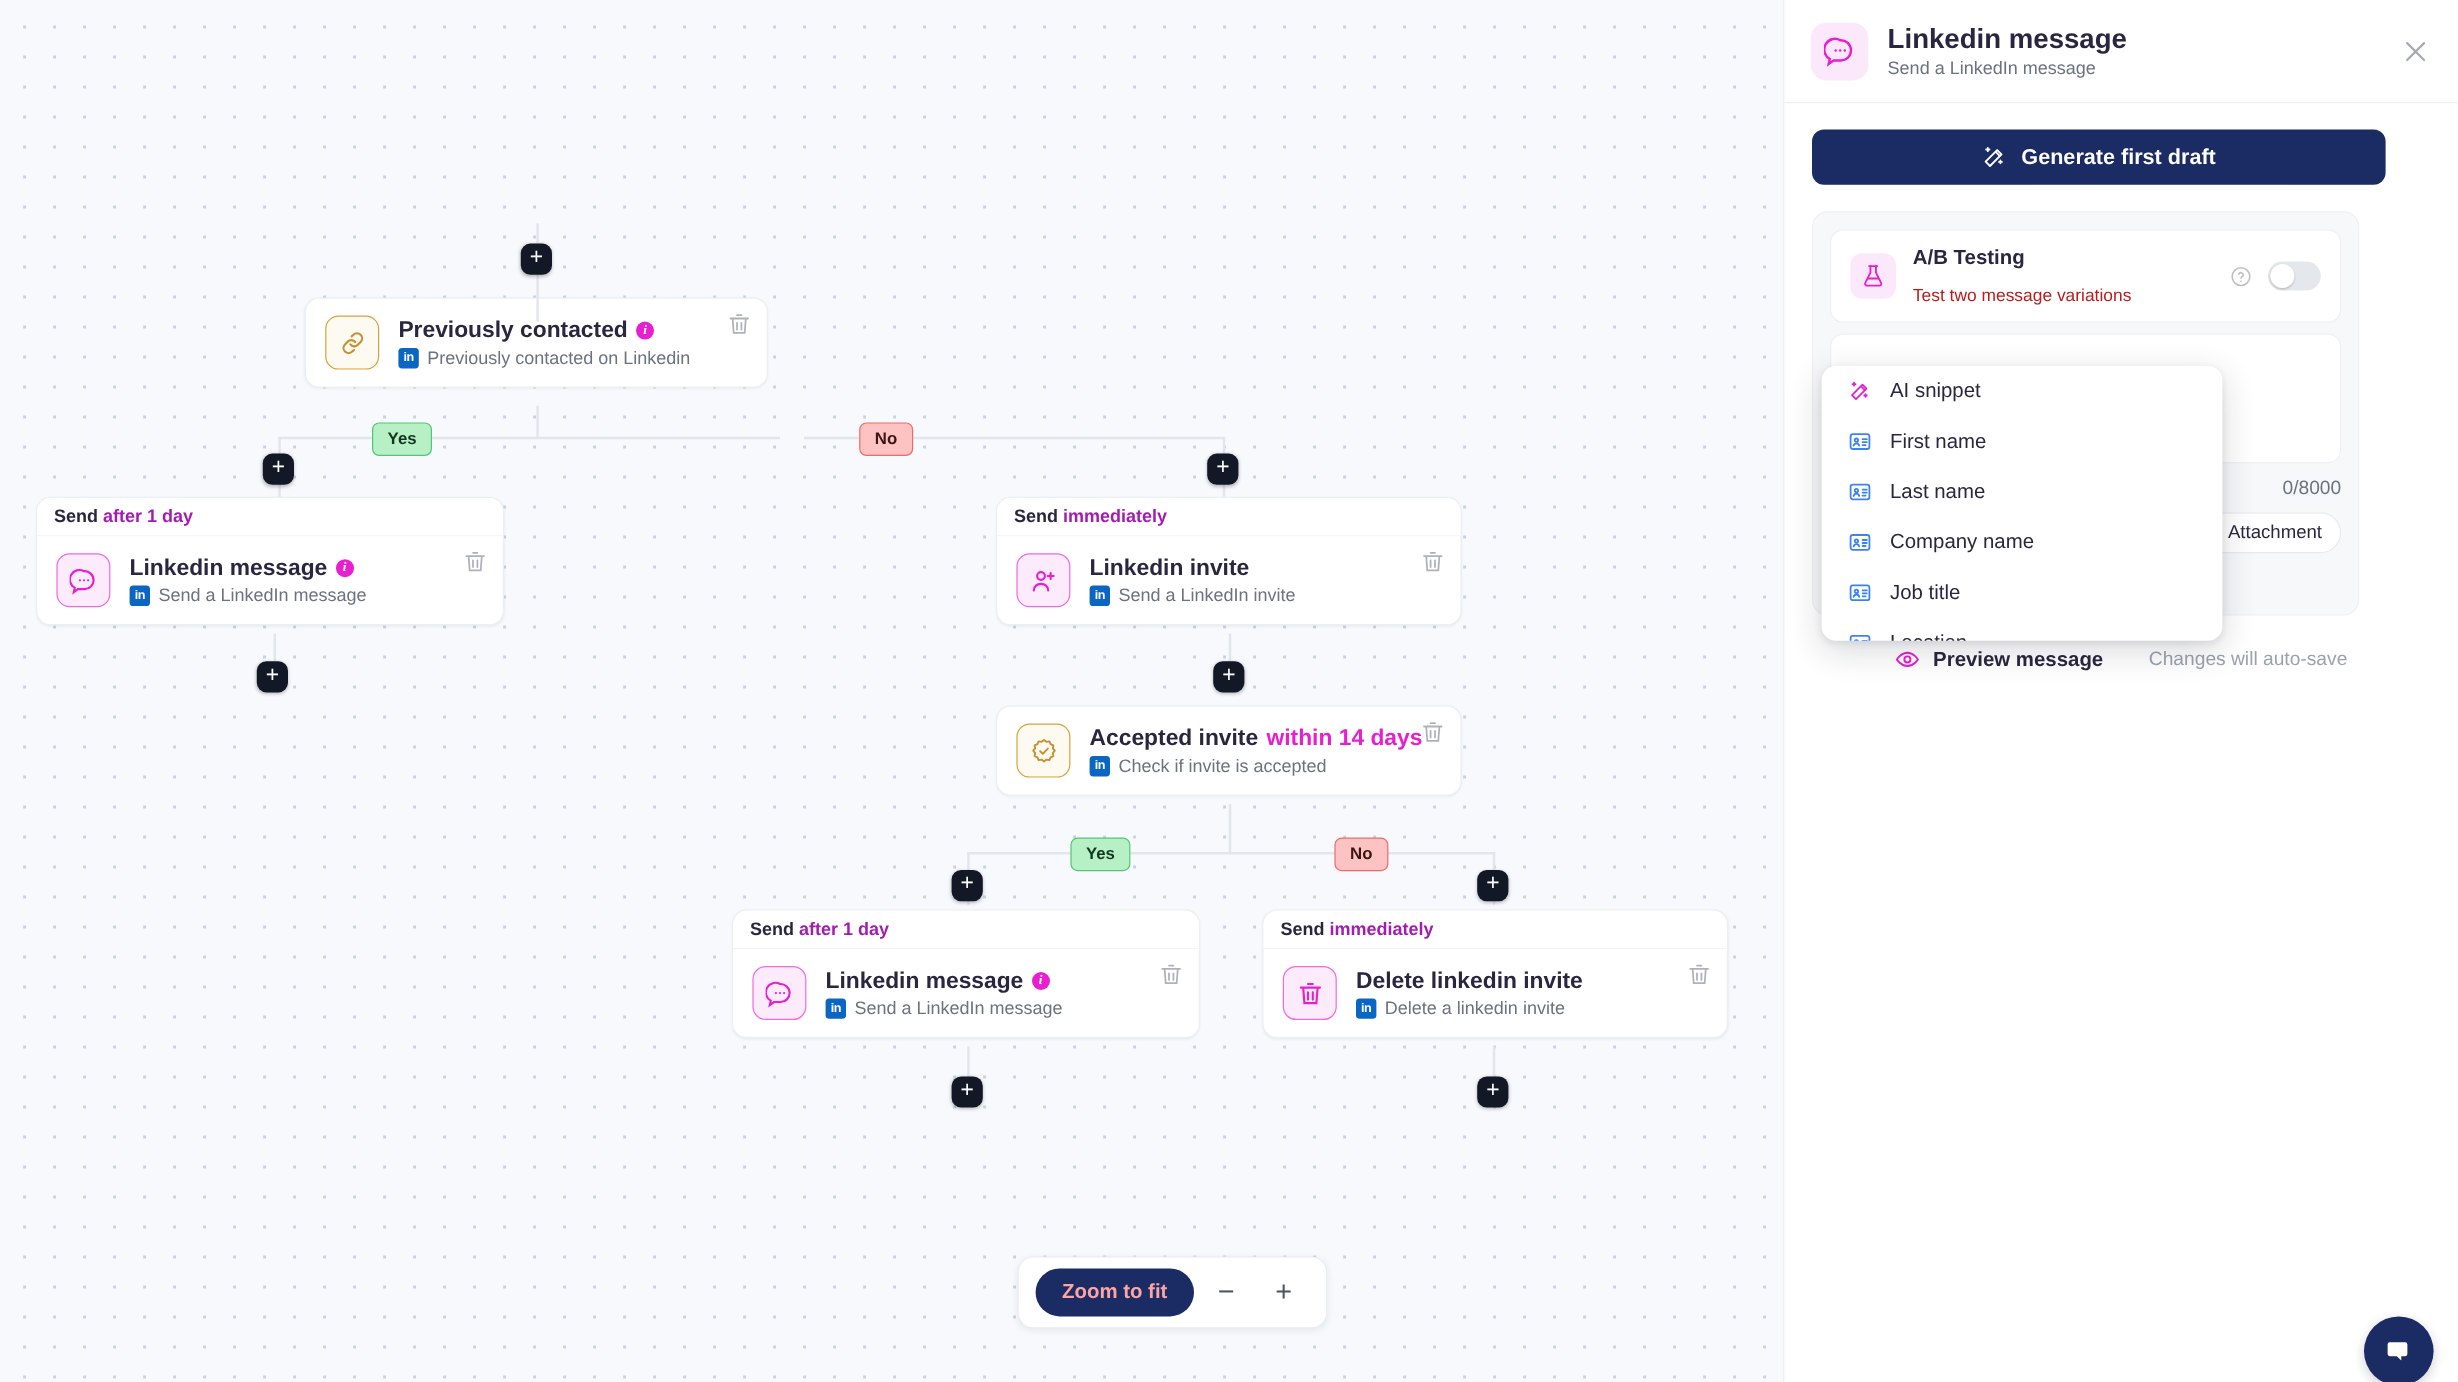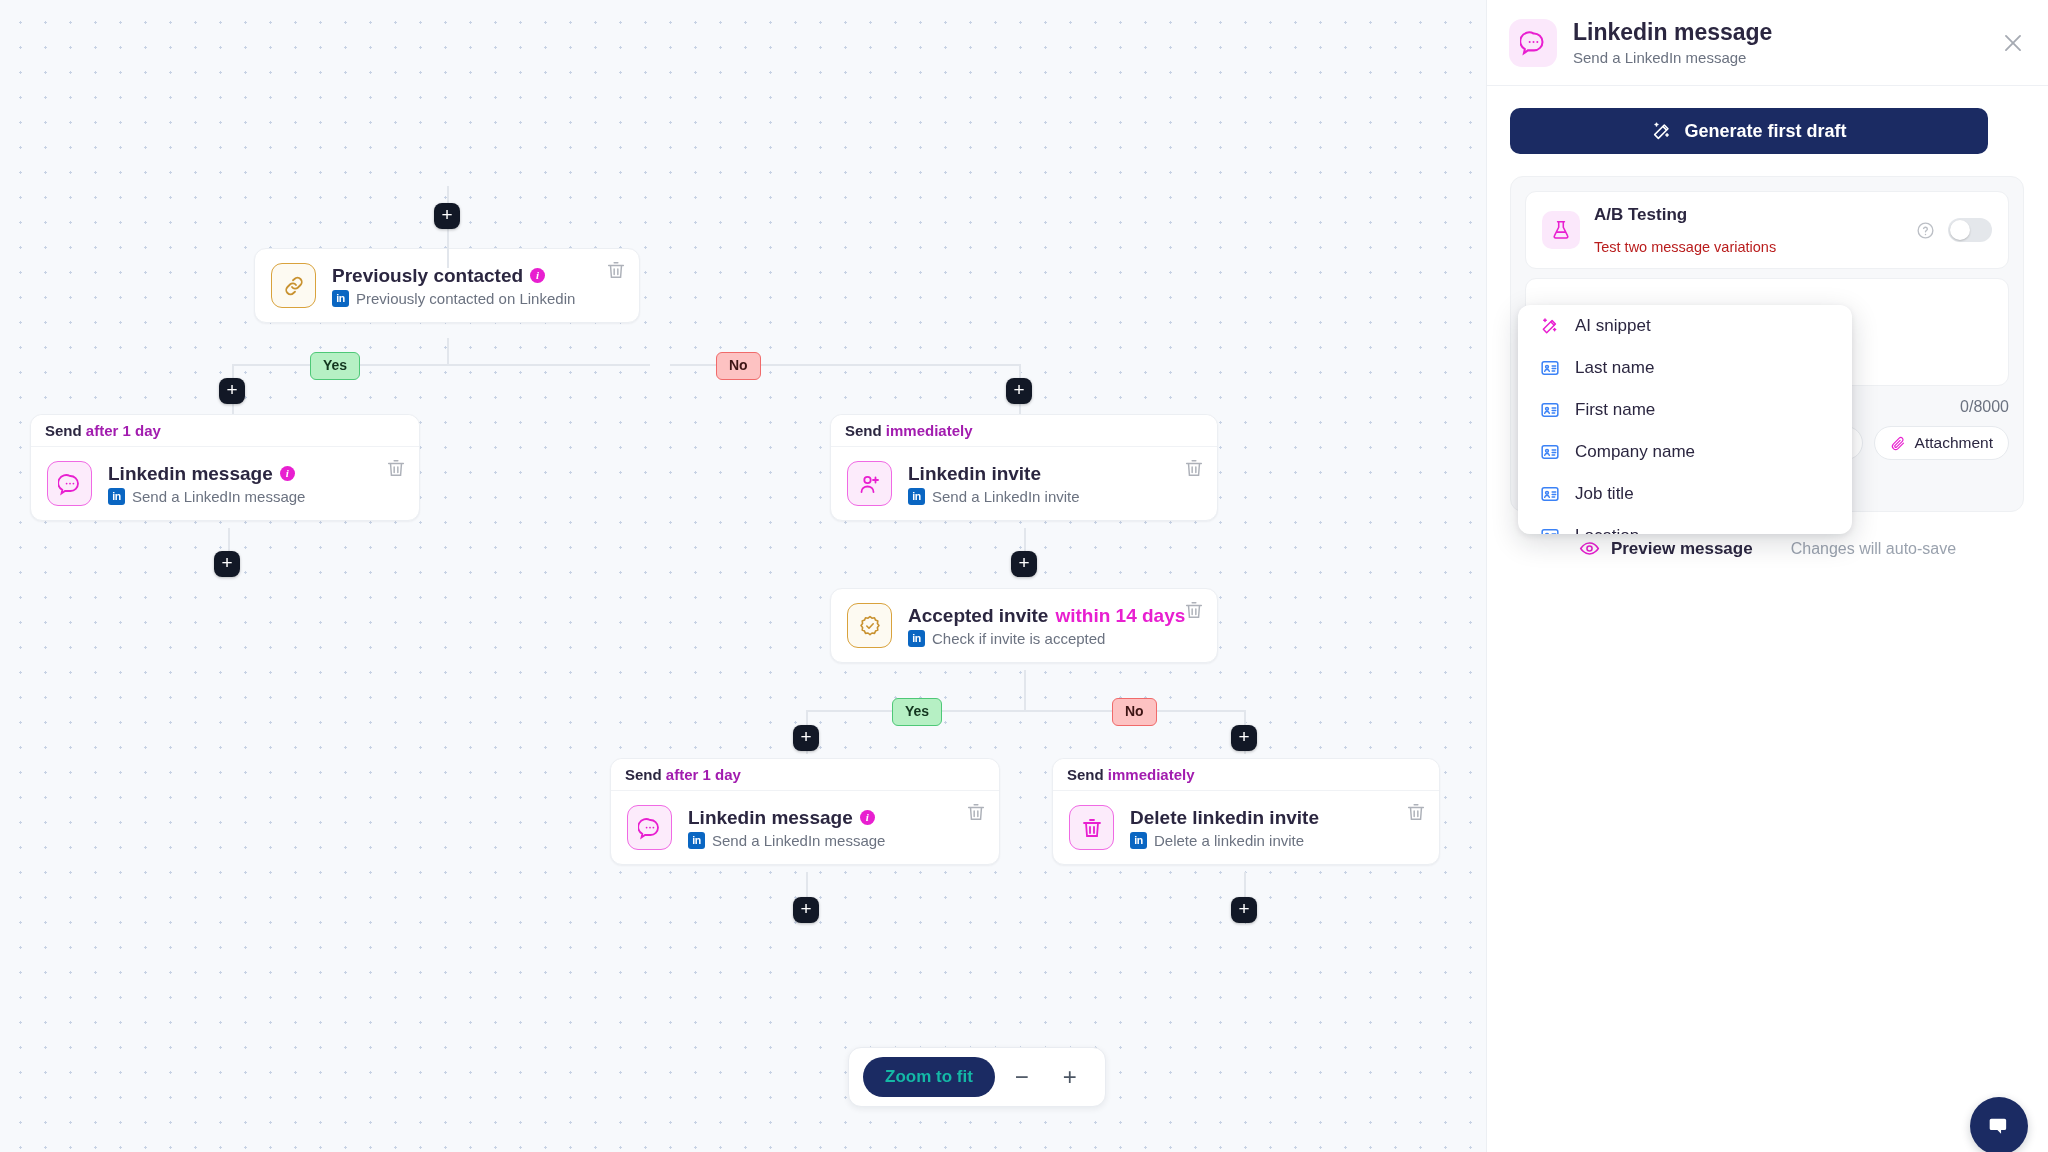--- a/index.html
+++ b/index.html
@@ -84,21 +84,21 @@
   .conn { position:absolute; background:#e2e6ec; z-index:1; }
 
   
   #zoombar {
     position:absolute; left:848px; top:1047px;
     background:#fff; border:1px solid #e9ecf1; border-radius:13px;
     box-shadow:0 2px 6px rgba(16,24,40,.07);
     height:60px; display:flex; align-items:center; padding:0 14px; gap:6px;
   }
   #zoombar .ztf {
-    background:#1b2b63; color:#14b8a6; font-size:17px; font-weight:700;
+    background:#1b2b63; color:#fca5a5; font-size:17px; font-weight:700;
     border:none; border-radius:20px; padding:10px 22px; cursor:pointer;
     font-family:"Liberation Sans", sans-serif;
   }
   #zoombar .zbtn {
     width:42px; height:42px; border:none; background:transparent;
     font-size:24px; color:#4b5563; cursor:pointer; line-height:1;
     font-family:"Liberation Sans", sans-serif;
   }
 
   
@@ -119,21 +119,21 @@
   #panel-head .p-x { margin-left:auto; width:26px; height:26px; cursor:pointer; opacity:.6; }
 
   #gen-btn {
     margin:22px 23px 0 23px; height:46px; width:478px;
     background:#1b2b63; color:#fff; border:none; border-radius:10px;
     font-size:18px; font-weight:700; cursor:pointer;
     display:flex; align-items:center; justify-content:center; gap:11px;
     font-family:"Liberation Sans", sans-serif;
   }
   #composer {
-    margin:22px 23px 0 23px; width:514px;
+    margin:22px 23px 0 23px; width:456px;
     background:#f7f8fa; border:1px solid #eef0f3; border-radius:13px;
     padding:14px; position:relative;
   }
   #ab-card {
     background:#fff; border:1px solid #eef0f3; border-radius:11px;
     padding:13px 16px; display:flex; align-items:center;
   }
   #ab-card .ab-ic {
     width:38px; height:38px; border-radius:10px; background:#fbe8fb;
     display:flex; align-items:center; justify-content:center; margin-right:14px; flex:0 0 38px;
@@ -547,32 +547,32 @@
   </div>
   <div class="dd-item">
     <span class="dd-ic">
       <svg width="20" height="20" viewBox="0 0 24 24" fill="none" stroke="#3b82f6" stroke-width="1.8" stroke-linecap="round">
           <rect x="2.6" y="4.6" width="18.8" height="14.8" rx="2.3"></rect>
           <circle cx="8.4" cy="10.6" r="1.7"></circle>
           <path d="M5.6 16c.4-1.5 1.5-2.3 2.8-2.3s2.4.8 2.8 2.3"></path>
           <path d="M14.6 9.6h4.2M14.6 12.6h4.2M14.6 15.6h3"></path>
         </svg>
     </span>
-    <span>Last name</span>
+    <span>First name</span>
   </div>
   <div class="dd-item">
     <span class="dd-ic">
       <svg width="20" height="20" viewBox="0 0 24 24" fill="none" stroke="#3b82f6" stroke-width="1.8" stroke-linecap="round">
           <rect x="2.6" y="4.6" width="18.8" height="14.8" rx="2.3"></rect>
           <circle cx="8.4" cy="10.6" r="1.7"></circle>
           <path d="M5.6 16c.4-1.5 1.5-2.3 2.8-2.3s2.4.8 2.8 2.3"></path>
           <path d="M14.6 9.6h4.2M14.6 12.6h4.2M14.6 15.6h3"></path>
         </svg>
     </span>
-    <span>First name</span>
+    <span>Last name</span>
   </div>
   <div class="dd-item">
     <span class="dd-ic">
       <svg width="20" height="20" viewBox="0 0 24 24" fill="none" stroke="#3b82f6" stroke-width="1.8" stroke-linecap="round">
           <rect x="2.6" y="4.6" width="18.8" height="14.8" rx="2.3"></rect>
           <circle cx="8.4" cy="10.6" r="1.7"></circle>
           <path d="M5.6 16c.4-1.5 1.5-2.3 2.8-2.3s2.4.8 2.8 2.3"></path>
           <path d="M14.6 9.6h4.2M14.6 12.6h4.2M14.6 15.6h3"></path>
         </svg>
     </span>

